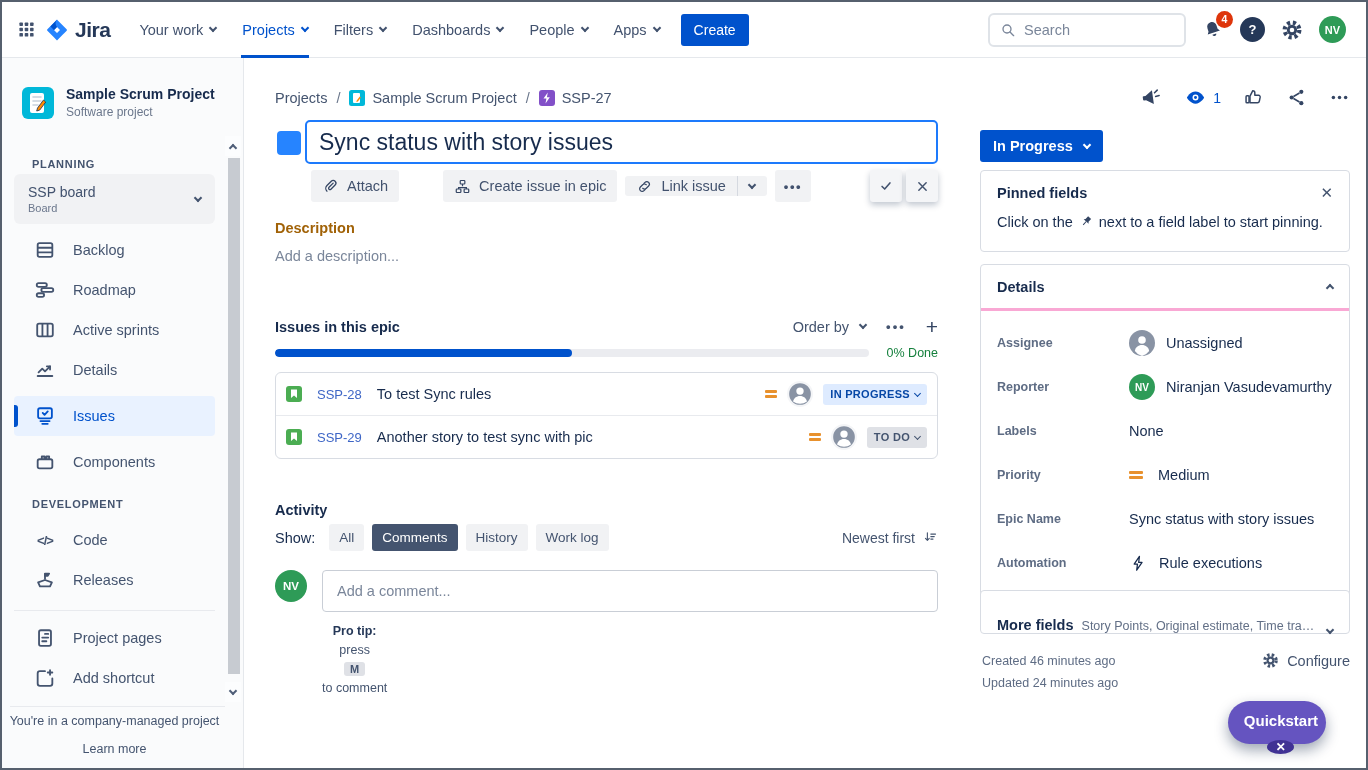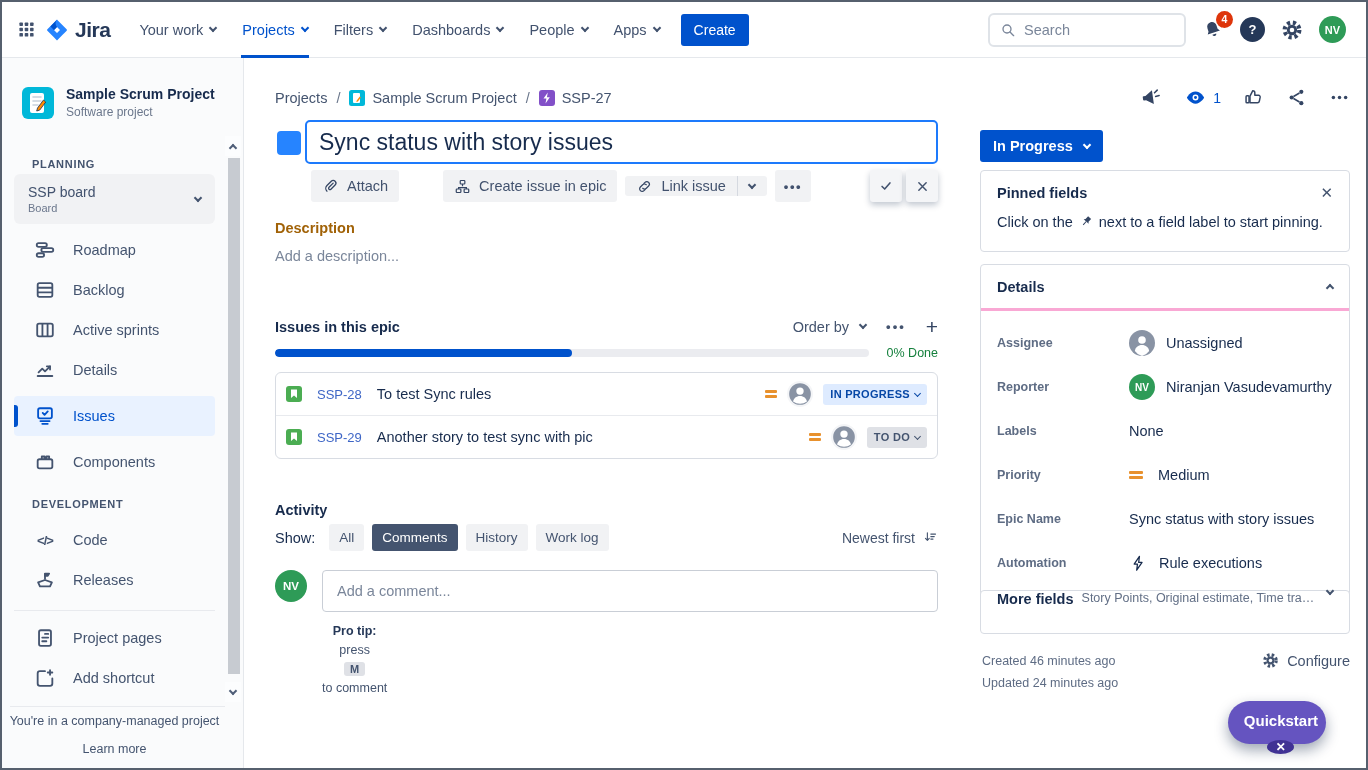--- a/index.html
+++ b/index.html
@@ -154,21 +154,21 @@
   .details { position:absolute; top:206px; left:0; right:0; }
   .dt-head { height:46px; display:flex; align-items:center; padding:0 16px; border-bottom:3px solid #f9a8d4; cursor:pointer;justify-content:space-between; }
   .dt-title { font-weight:700; font-size:14.5px; color:#172B4D; }
   .dt-head .chev { margin-left:auto; color:#44546F; }
   .dt-body { padding:10px 16px 14px; }
   .dt-row { height:44px; display:flex; align-items:center; }
   .dt-label { width:132px; font-size:12.5px; font-weight:600; color:#5E6C84; flex:none; }
   .dt-value { display:flex; align-items:center; gap:11px; font-size:14.5px; color:#172B4D; cursor:pointer; }
   .initials24 { width:26px; height:26px; border-radius:50%; background:#2E9B57; color:#fff; font-size:10px; font-weight:700;
                 display:flex; align-items:center; justify-content:center; flex:none; }
-  .more { position:absolute; top:532px; left:0; right:0; height:44px; display:flex; align-items:flex-start; gap:8px;
+  .more { position:absolute; top:532px; left:0; right:0; height:44px; display:flex; align-items:flex-end; gap:8px;
           padding:0 16px; cursor:pointer; }
   .more-title { font-size:14.5px; font-weight:700; color:#172B4D; flex:none; }
   .more-sum { flex:1; font-size:12.5px; color:#626F86; white-space:nowrap; overflow:hidden; text-overflow:ellipsis; }
   .more .chev { color:#44546F; }
   .meta { position:absolute; top:592px; left:2px; font-size:12.5px; color:#5E6C84; line-height:22px; }
   .configure { position:absolute; top:594px; right:0; display:flex; align-items:center; gap:8px; font-size:14.5px;
                color:#44546F; cursor:pointer; }
   .quickstart { position:absolute; right:40px; bottom:24px; height:43px; background:#6554C0; border-radius:22px;
                 display:flex; align-items:center; gap:11px; padding:0 8px 0 16px; box-shadow:0 6px 14px rgba(9,30,66,.4); cursor:pointer;flex-direction:column; }
   .qs-label { color:#fff; font-size:15px; font-weight:600; }
@@ -277,32 +277,32 @@
       <div>
         <div class="board-name">SSP board</div>
         <div class="board-sub">Board</div>
       </div>
       <span class="chev"></span>
     </div>
 
     <div class="snav" style="top:172px;">
       <div class="srow">
         <svg width="22" height="22" viewBox="0 0 24 24" fill="none" stroke="currentColor" stroke-width="2">
+          <rect x="4" y="4.5" width="16" height="15" rx="2"></rect>
+            <path d="M4 9.5h16M4 14.5h16"></path>
+        </svg>
+        <span>Backlog</span>
+      </div>
+      <div class="srow">
+        <svg width="22" height="22" viewBox="0 0 24 24" fill="none" stroke="currentColor" stroke-width="2">
           <rect x="3" y="4.5" width="11" height="4" rx="2"></rect>
             <rect x="8" y="10" width="13" height="4" rx="2"></rect>
             <rect x="3" y="15.5" width="8" height="4" rx="2"></rect>
         </svg>
         <span>Roadmap</span>
-      </div>
-      <div class="srow">
-        <svg width="22" height="22" viewBox="0 0 24 24" fill="none" stroke="currentColor" stroke-width="2">
-          <rect x="4" y="4.5" width="16" height="15" rx="2"></rect>
-            <path d="M4 9.5h16M4 14.5h16"></path>
-        </svg>
-        <span>Backlog</span>
       </div>
       <div class="srow">
         <svg width="22" height="22" viewBox="0 0 24 24" fill="none" stroke="currentColor" stroke-width="2">
           <rect x="3.5" y="5" width="17" height="14" rx="2"></rect>
             <path d="M9.2 5v14M14.8 5v14"></path>
         </svg>
         <span>Active sprints</span>
       </div>
       <div class="srow">
         <svg width="22" height="22" viewBox="0 0 24 24" fill="none" stroke="currentColor" stroke-width="2" stroke-linecap="round" stroke-linejoin="round">

